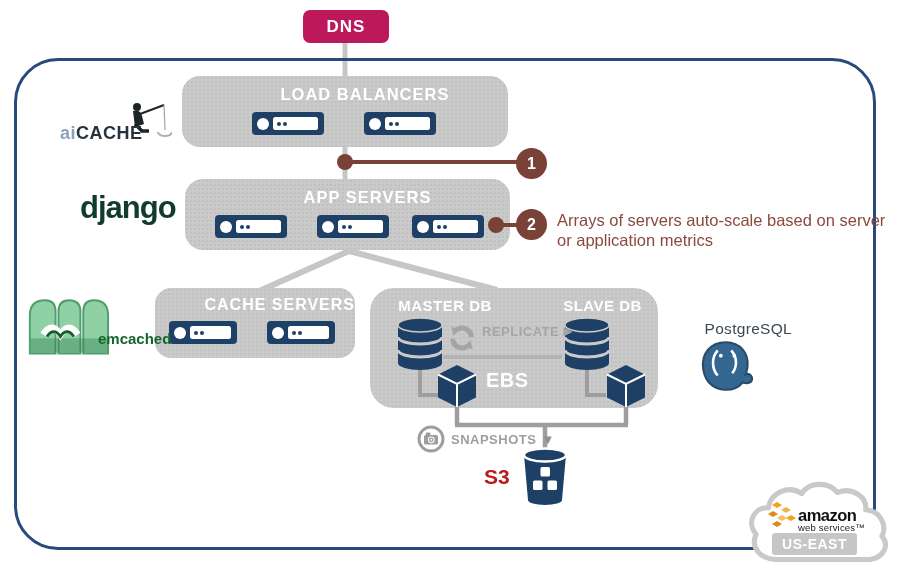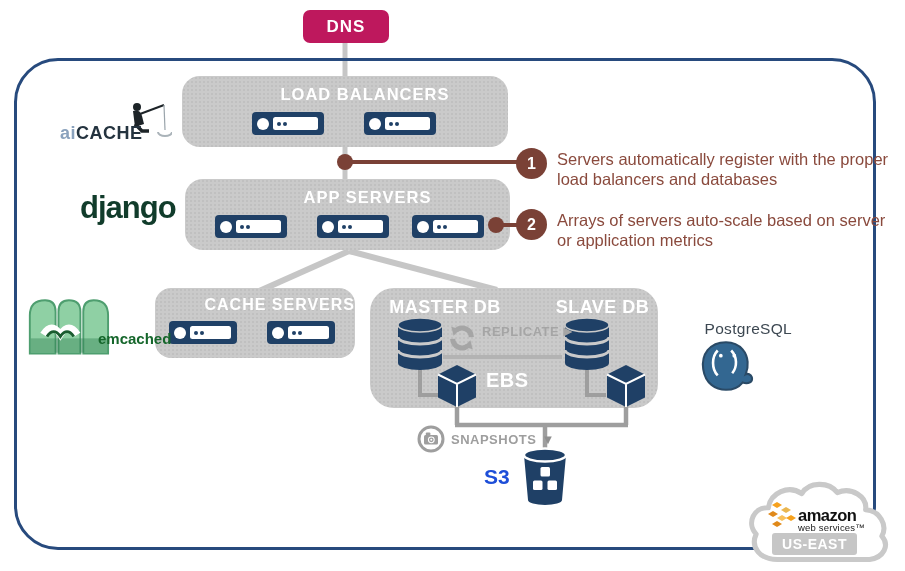--- a/index.html
+++ b/index.html
@@ -42,32 +42,32 @@
   .marker-dot{position:absolute;width:16px;height:16px;border-radius:50%;
               background:#7a4136;z-index:5;}
   .ann-line{position:absolute;height:4px;background:#7a4136;z-index:4;}
   .ann-circle{position:absolute;width:31px;height:31px;border-radius:50%;background:#7a4136;
               color:#fff;font-weight:bold;font-size:16px;display:flex;align-items:center;
               justify-content:center;z-index:5;}
   .ann-text{position:absolute;width:342px;color:#8a4a3d;font-size:16.5px;line-height:1.22;
             z-index:5;}
 
   
-  .db-label{position:absolute;color:#fff;font-weight:bold;font-size:18px;
+  .db-label{position:absolute;color:#fff;font-weight:bold;font-size:15px;
             letter-spacing:0.5px;text-align:center;z-index:5;}
   #replicate-row{left:447px;top:324px;display:flex;z-index:5;}
   #replicate-label{color:#a5a5a5;font-weight:bold;font-size:13px;letter-spacing:0.5px;margin-left:5px;}
   #replicate-arrow{color:#a5a5a5;font-size:12px;margin-left:4px;}
   #ebs-label{left:486px;top:369px;color:#fff;font-weight:bold;font-size:20px;
              letter-spacing:0.5px;z-index:5;}
 
   #snapshots-row{left:417px;top:425px;display:flex;align-items:center;z-index:5;}
   #snapshots-label{color:#9e9e9e;font-weight:bold;font-size:13px;letter-spacing:0.5px;margin-left:6px;}
   #snapshots-arrow{color:#8f8f8f;font-size:13px;margin-left:5px;}
-  #s3-label{left:484px;top:465px;color:#1d4ed8;font-weight:bold;font-size:21px;z-index:5;}
+  #s3-label{left:484px;top:465px;color:#b91c1c;font-weight:bold;font-size:21px;z-index:5;}
 
   
   #aicache-logo{left:60px;top:100px;z-index:5;}
   #aicache-text{position:absolute;left:0px;top:23px;font-size:18px;font-weight:bold;letter-spacing:0.5px;}
   #aicache-text .pre{color:#8aa2bd;}
   #aicache-text .nm{color:#24333f;}
   #django-logo{left:80px;top:190px;font-size:31px;font-weight:bold;letter-spacing:-1px;
                color:#113c2b;z-index:5;}
   #memcached-logo{left:26px;top:294px;z-index:5;}
   #memcached-text{position:absolute;left:72px;top:36px;color:#15662b;font-weight:bold;font-size:15px;}
@@ -227,21 +227,20 @@
     <rect x="18.5" y="21" width="9.5" height="9.5" rx="1.5" fill="#fff"></rect>
     <rect x="11" y="34.5" width="9.5" height="9.5" rx="1.5" fill="#fff"></rect>
     <rect x="25.5" y="34.5" width="9.5" height="9.5" rx="1.5" fill="#fff"></rect>
   </svg>
 
   <div class="marker-dot" style="left:337px;top:154px;"></div>
   <div class="ann-line" style="left:345px;top:160px;width:173px;"></div>
   <div class="ann-circle" style="left:516px;top:148px;">
     <span>1</span>
   </div>
-  <div class="ann-text" style="left:557px;top:149px;">Servers automatically register with the proper load balancers and databases</div>
 
   <div class="marker-dot" style="left:488px;top:217px;"></div>
   <div class="ann-line" style="left:496px;top:223px;width:22px;"></div>
   <div class="ann-circle" style="left:516px;top:209px;">
     <span>2</span>
   </div>
   <div class="ann-text" style="left:557px;top:210px;">Arrays of servers auto-scale based on server or application metrics</div>
 
   <div id="aicache-logo" class="abs" style="width:115px;height:42px;">
     <svg style="position:absolute;left:62px;top:0;" width="50" height="42" viewBox="0 0 50 42">

